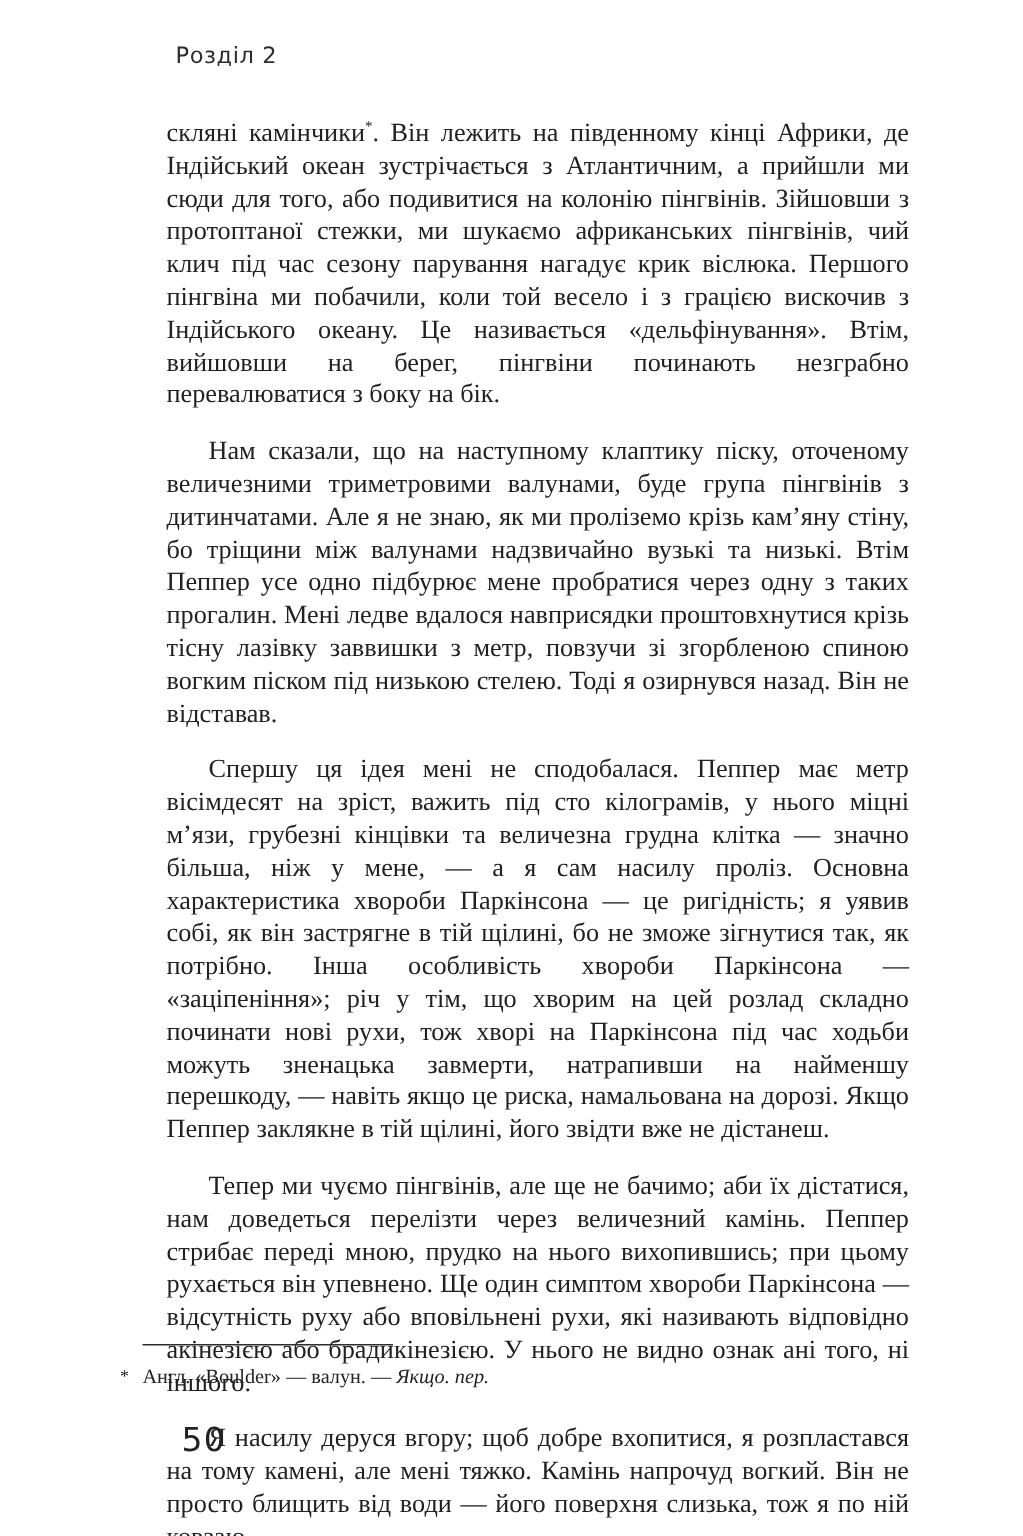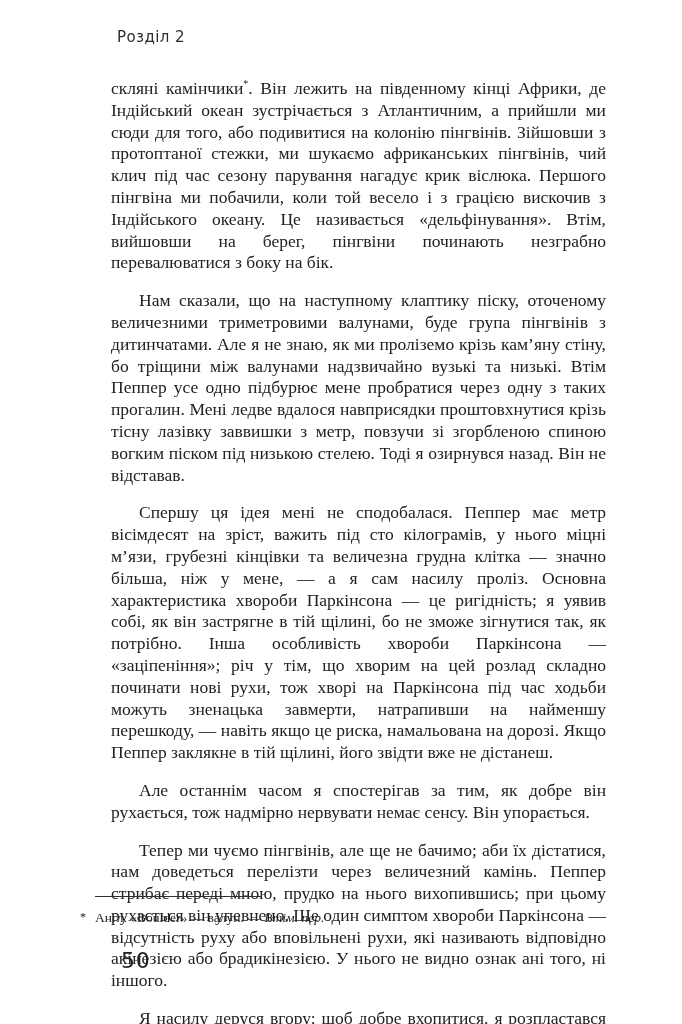--- a/index.html
+++ b/index.html
@@ -94,30 +94,29 @@
   <div class="running-head">Розділ 2</div>
 
   <div class="body-text">
 
     <p class="para noindent"><span>скляні камінчики</span><sup class="fnmark">*</sup><span>. Він лежить на південному кінці Африки, де Індійський океан зустрічається з Атлантичним, а прийшли ми сюди для того, або подивитися на колонію пінгвінів. Зійшовши з протоптаної стежки, ми шукаємо африканських пінгвінів, чий клич під час сезону парування нагадує крик віслюка. Першого пінгвіна ми побачили, коли той весело і з грацією вискочив з Індійського океану. Це називається «дельфінування». Втім, вийшовши на берег, пінгвіни починають незграбно перевалюватися з боку на бік.</span></p>
 
     <p class="para">Нам сказали, що на наступному клаптику піску, оточеному величезними триметровими валунами, буде група пінгвінів з дитинчатами. Але я не знаю, як ми проліземо крізь кам’яну стіну, бо тріщини між валунами надзвичайно вузькі та низькі. Втім Пеппер усе одно підбурює мене пробратися через одну з таких прогалин. Мені ледве вдалося навприсядки проштовхнутися крізь тісну лазівку заввишки з метр, повзучи зі згорбленою спиною вогким піском під низькою стелею. Тоді я озирнувся назад. Він не відставав.</p>
 
     <p class="para">Спершу ця ідея мені не сподобалася. Пеппер має метр вісімдесят на зріст, важить під сто кілограмів, у нього міцні м’язи, грубезні кінцівки та величезна грудна клітка — значно більша, ніж у мене, — а я сам насилу проліз. Основна характеристика хвороби Паркінсона — це ригідність; я уявив собі, як він застрягне в тій щілині, бо не зможе зігнутися так, як потрібно. Інша особливість хвороби Паркінсона — «заціпеніння»; річ у тім, що хворим на цей розлад складно починати нові рухи, тож хворі на Паркінсона під час ходьби можуть зненацька завмерти, натрапивши на найменшу перешкоду, — навіть якщо це риска, намальована на дорозі. Якщо Пеппер заклякне в тій щілині, його звідти вже не дістанеш.</p>
 
-    <p class="para">Але останнім часом я спостерігав за тим, як добре він рухається, тож надмірно нервувати немає сенсу. Він упорається.</p>
 
     <p class="para">Тепер ми чуємо пінгвінів, але ще не бачимо; аби їх дістатися, нам доведеться перелізти через величезний камінь. Пеппер стрибає переді мною, прудко на нього вихопившись; при цьому рухається він упевнено. Ще один симптом хвороби Паркінсона — відсутність руху або вповільнені рухи, які називають відповідно акінезією або брадикінезією. У нього не видно ознак ані того, ні іншого.</p>
 
     <p class="para">Я насилу деруся вгору; щоб добре вхопитися, я розпластався на тому камені, але мені тяжко. Камінь напрочуд вогкий. Він не просто блищить від води — його поверхня слизька, тож я по ній ковзаю.</p>
 
   </div>
 
   <div class="footnote-area">
     <div class="footnote-rule"></div>
     <div class="footnote-line">
-      <span class="fn-marker">*</span><span>Англ. «Boulder» — валун. — </span><span class="fn-italic">Втім. пер.</span>
+      <span class="fn-marker">*</span><span>Англ. «Boulder» — валун. — </span><span class="fn-italic">Якщо. пер.</span>
     </div>
   </div>
 
   <div class="page-number">50</div>
 
 </div>
 
 </body></html>

